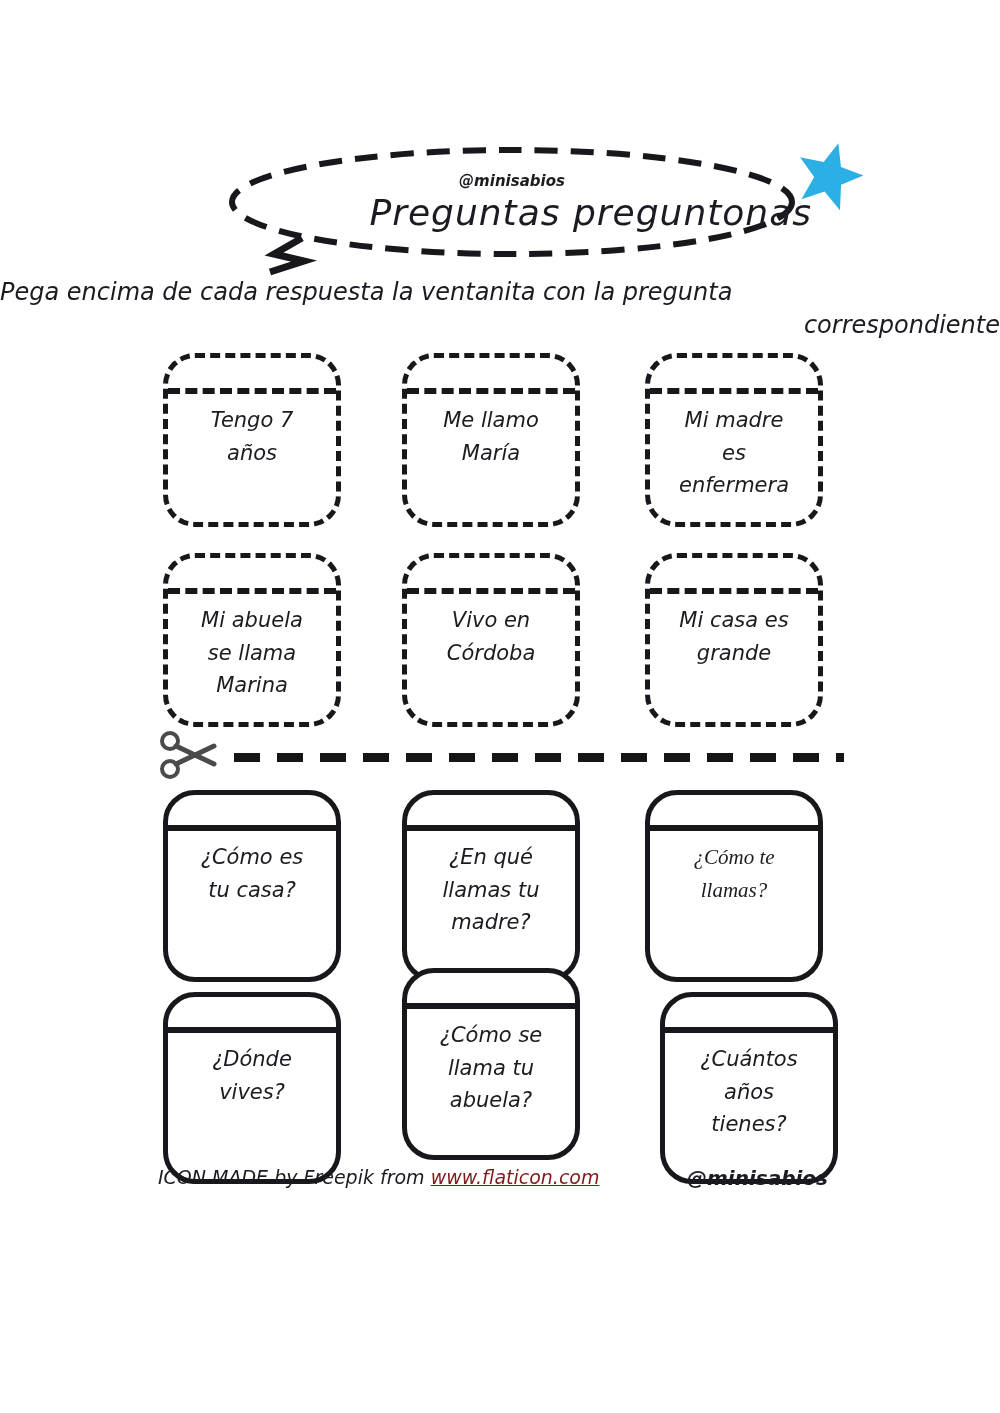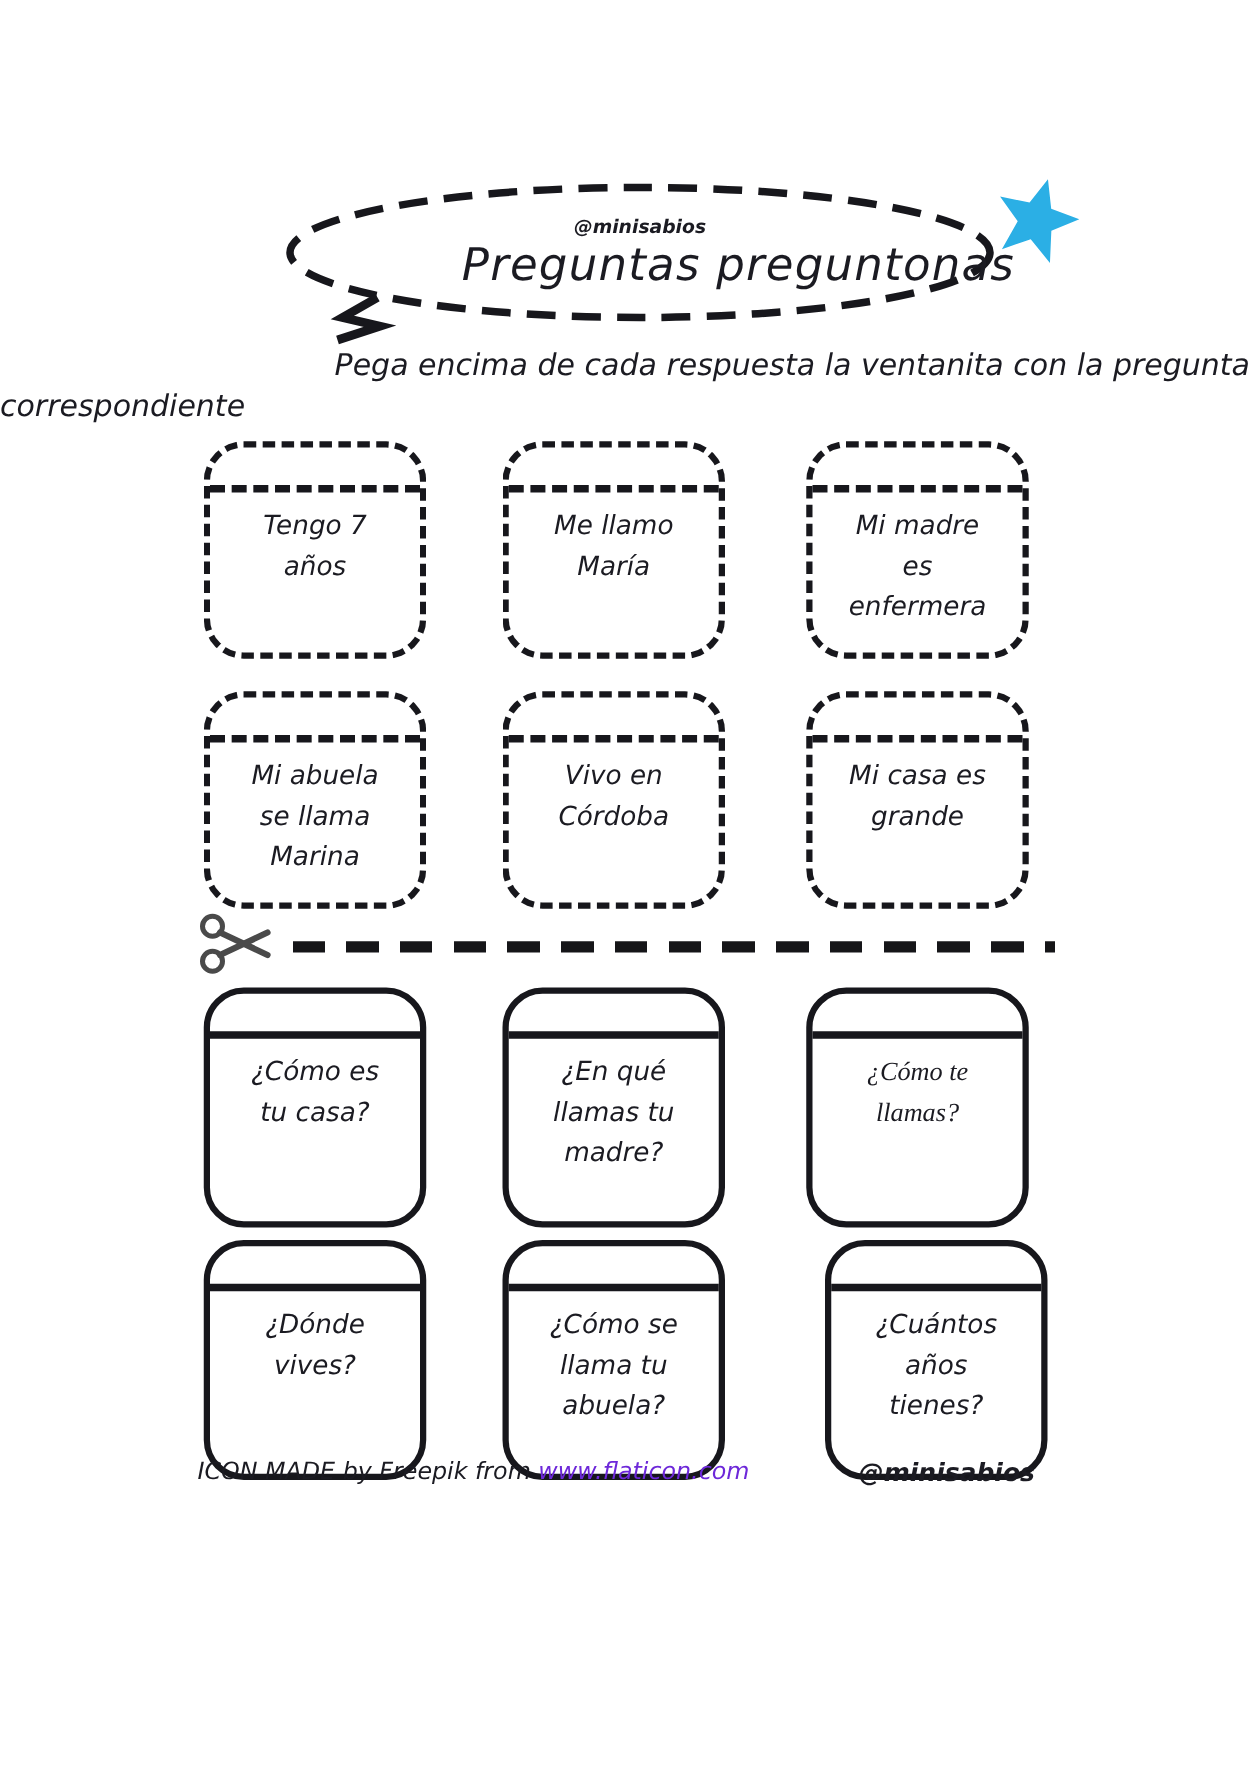--- a/index.html
+++ b/index.html
@@ -21,25 +21,25 @@
   }
   .bubble-title {
     position: absolute; left: 212px; top: 192px; width: 600px;
     text-align: right; font-size: 36px; font-weight: normal; letter-spacing: 1px;
   }
   .star-svg { position: absolute; left: 796px; top: 140px; transform: rotate(16deg); }
 
   
   .instr1 {
     position: absolute; left: 0; top: 278px; width: 1000px;
-    text-align: right; font-size: 24px;
+    text-align: left; font-size: 24px;
   }
   .instr2 {
     position: absolute; left: 0; top: 311px; width: 1000px;
-    text-align: left; font-size: 24px;
+    text-align: right; font-size: 24px;
   }
 
   
   .card {
     position: absolute;
     width: 178px; height: 174px;
     box-sizing: border-box;
     border-radius: 32px;
     background: #fff;
   }
@@ -62,21 +62,21 @@
     position: absolute; left: 234px; top: 753px; width: 610px; height: 9px;
     background: repeating-linear-gradient(90deg, #151518 0 26px, transparent 26px 43px);
   }
 
   
   .footer-credit {
     position: absolute; left: 158px; top: 1166px;
     font-size: 19px;
   }
   .footer-credit .link {
-    color: #6d28d9; cursor: pointer;
+    color: #7f1d1d; text-decoration: underline; cursor: pointer;
   }
   .footer-handle {
     position: absolute; right: 172px; top: 1166px;
     font-size: 20px; font-weight: bold;
   }
 </style>
 </head>
 <body>
 
 <div>
@@ -150,21 +150,21 @@
   <div class="card question" style="left:645px; top:790px;font-family:Liberation Serif, serif;">
     <div class="card-top"></div>
     <div class="card-text hand">¿Cómo te
 llamas?</div>
   </div>
   <div class="card question" style="left:163px; top:992px;">
     <div class="card-top"></div>
     <div class="card-text hand">¿Dónde
 vives?</div>
   </div>
-  <div class="card question" style="left:402px; top:992px;">
+  <div class="card question" style="left:402px; top:968px;">
     <div class="card-top"></div>
     <div class="card-text hand">¿Cómo se
 llama tu
 abuela?</div>
   </div>
   <div class="card question" style="left:660px; top:992px;">
     <div class="card-top"></div>
     <div class="card-text hand">¿Cuántos
 años
 tienes?</div>

